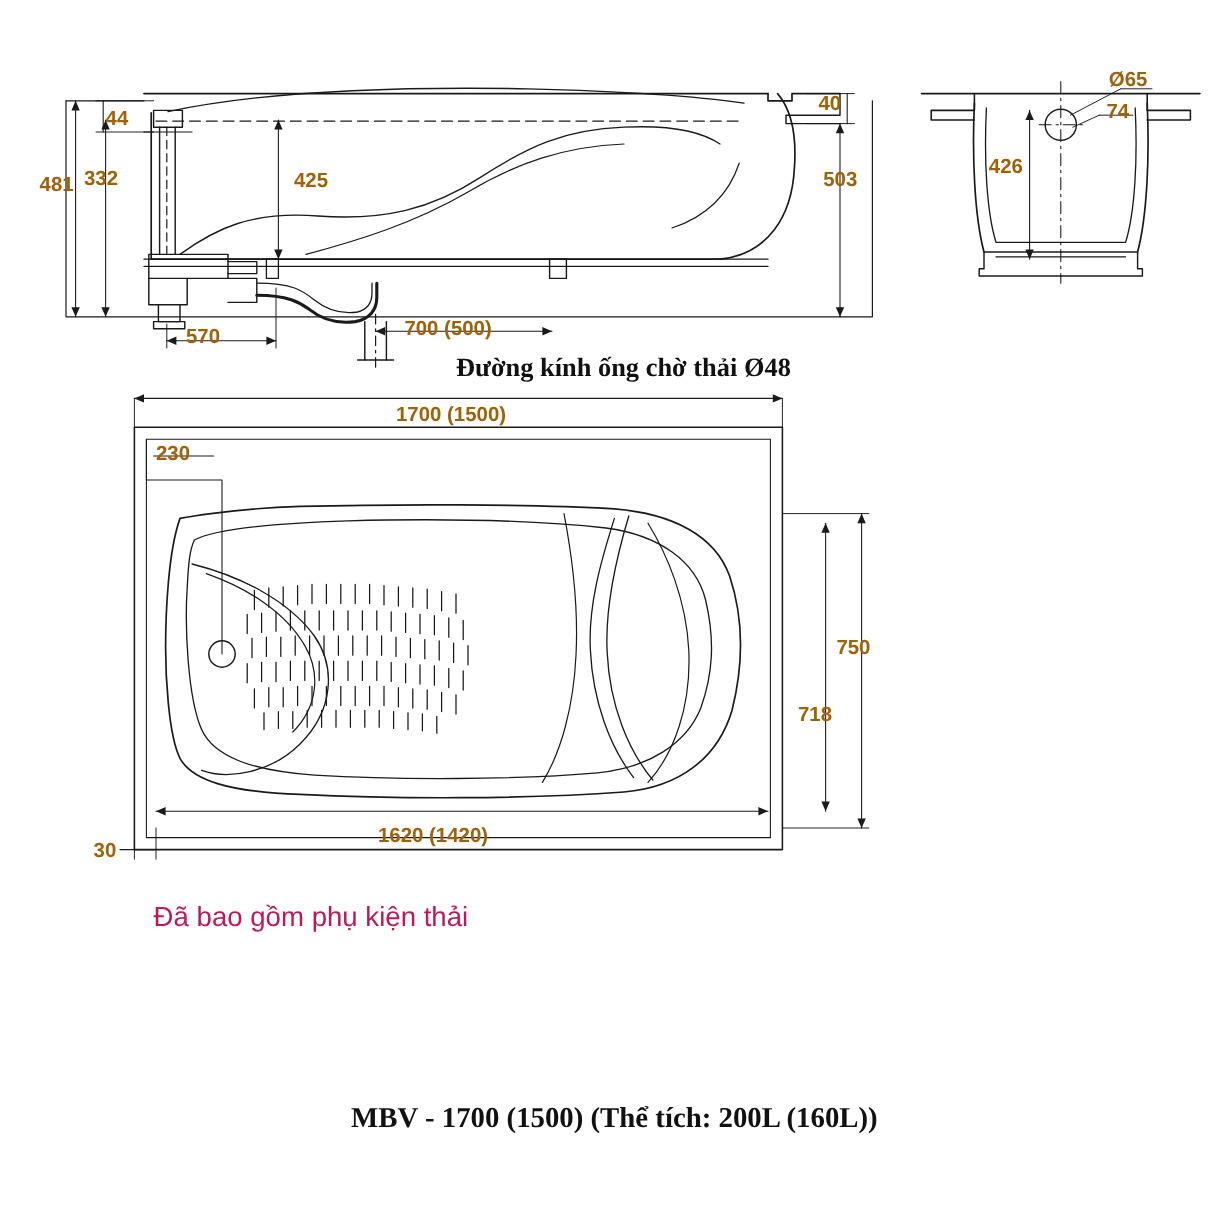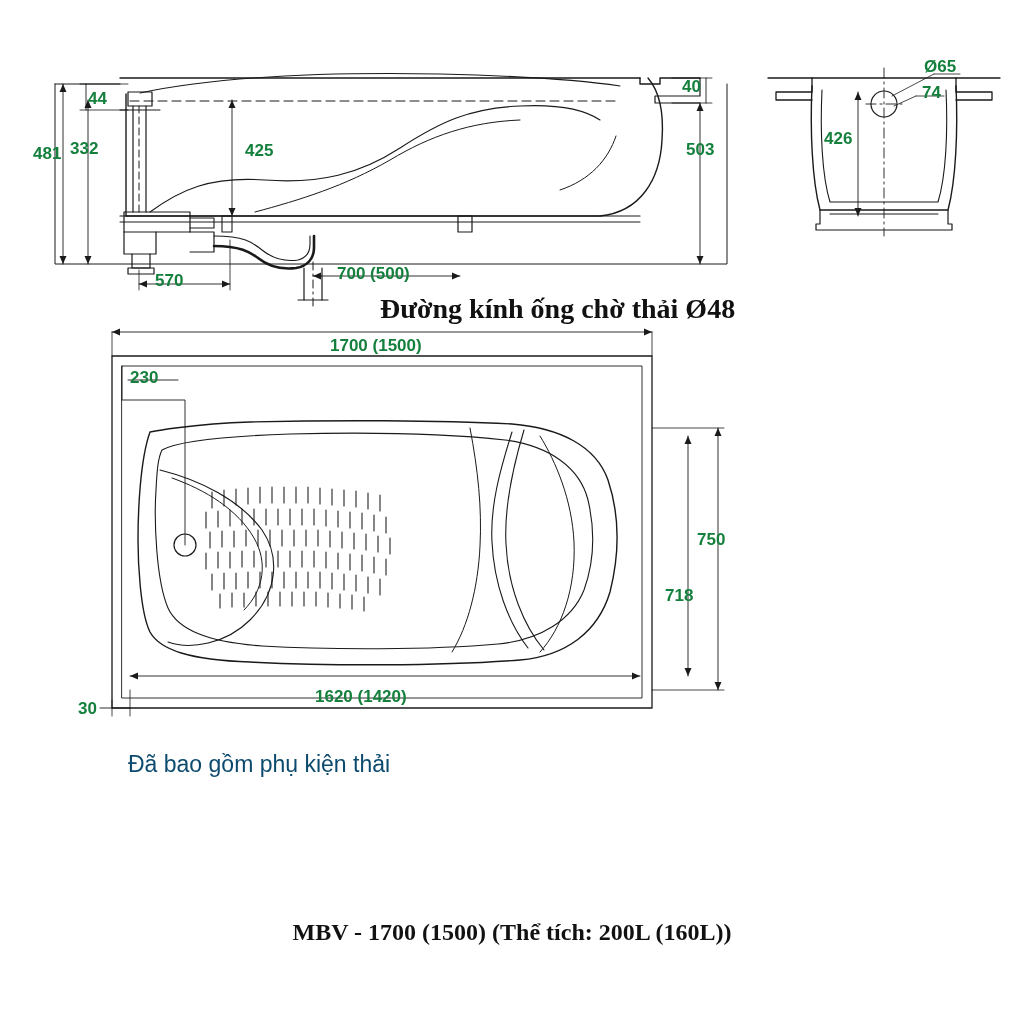--- a/index.html
+++ b/index.html
@@ -19,39 +19,39 @@
     position: absolute;
     left: 0; top: 0;
     width: 1024px;
     height: 1024px;
   }
   .lbl {
     position: absolute;
     font-family: "Liberation Sans", sans-serif;
     font-size: 17px;
     font-weight: bold;
-    color: #15803d;
+    color: #a16207;
     white-space: nowrap;
     line-height: 1;
   }
   #caption-thai {
     position: absolute;
     left: 128px;
     top: 751px;
     font-size: 23px;
     font-weight: normal;
-    color: #0c4a6e;
+    color: #be185d;
     white-space: nowrap;
     font-family: "Liberation Sans", sans-serif;
   }
   #drain-note {
     position: absolute;
     left: 380px;
     top: 293px;
-    font-size: 28px;
+    font-size: 22px;
     font-family: "Liberation Serif", serif;
     font-weight: bold;
     color: #111111;
     white-space: nowrap;
     text-align: center;
   }
   #title-bottom {
     position: absolute;
     left: 0;
     top: 919px;

